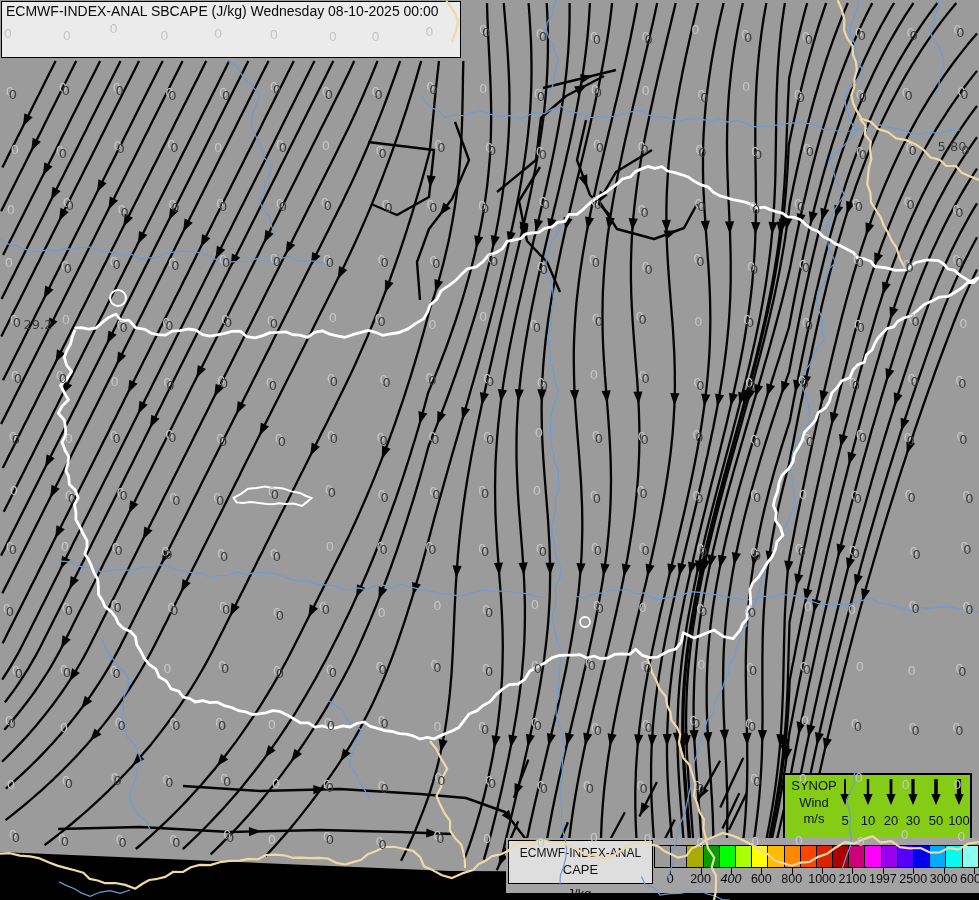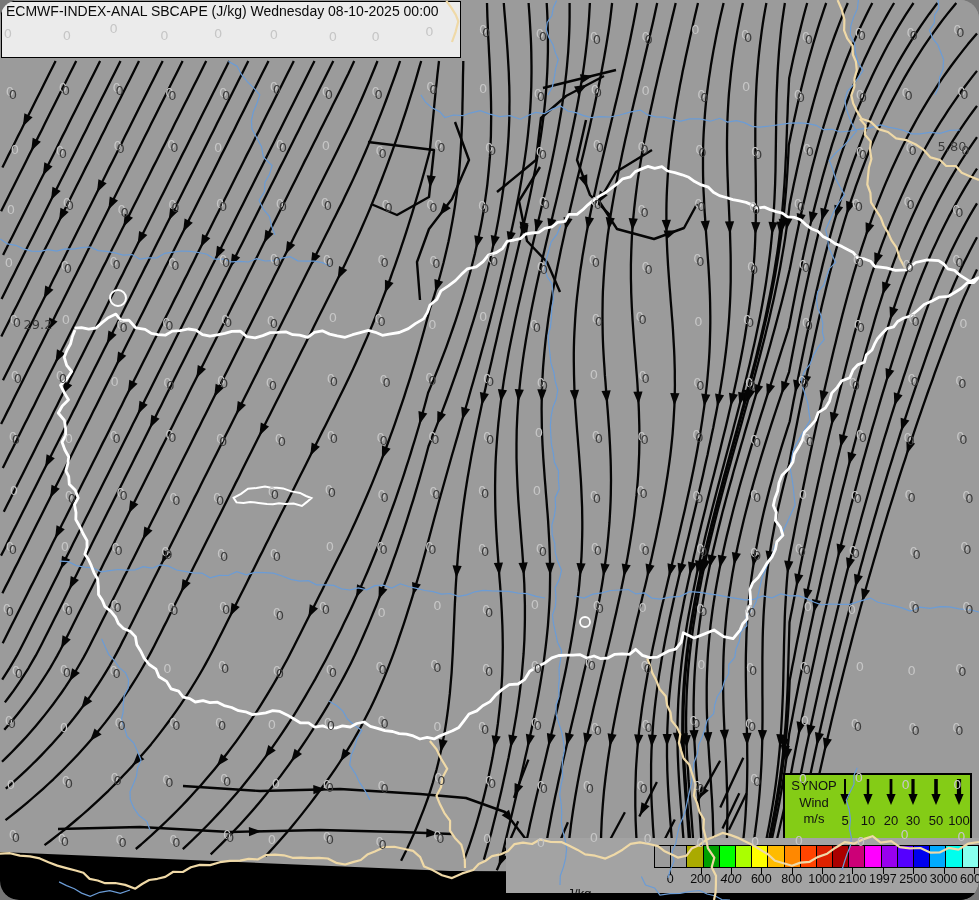--- a/index.html
+++ b/index.html
@@ -1,20 +1,19 @@
 <!DOCTYPE html>
 <html><head>
 <meta charset="utf-8">
 <style>
   html,body{margin:0;padding:0;background:#777;}
   .stage{
     position:relative;width:979px;height:900px;overflow:hidden;
     background:#9b9b9b;
     font-family:"Liberation Sans","DejaVu Sans",sans-serif;
-    border-radius:19px;
   }
   svg{position:absolute;left:0;top:0;pointer-events:none;}
   #flow-layer{z-index:1;}
   #geo-layer{z-index:3;}
   .panel{position:absolute;box-sizing:border-box;z-index:2;}
   
   .title-box{
     left:1px;top:1px;width:460px;height:57px;
     background:#ebebeb;border:1px solid #000;
     padding:1px 4px;
@@ -372,20 +371,24 @@
         </g>
         <g>
           <line x1="174" y1="4" x2="174" y2="24" stroke="#000" stroke-width="4.2"></line>
           <polygon points="174,30 169.4,19 178.6,19" fill="#000"></polygon>
           <text x="174" y="50" text-anchor="middle" font-size="13" fill="#111">100</text>
         </g>
       </svg>
   </div>
 
   <div class="panel cape-plate">
+    <div class="cape-label-box">
+      <div class="cl1">ECMWF-INDEX-ANAL</div>
+      <div class="cl2">CAPE</div>
+    </div>
     <div class="cape-units">J/kg</div>
     <div class="cape-bar" id="cape-bar">
         <div class="cape-cell" style="width: 15.1905px; background: rgb(155, 155, 155);"></div>
         <div class="cape-cell" style="width: 15.1905px; background: rgb(155, 155, 155);"></div>
         <div class="cape-cell" style="width: 15.1905px; background: rgb(170, 170, 0);"></div>
         <div class="cape-cell" style="width: 15.1905px; background: rgb(0, 160, 0);"></div>
         <div class="cape-cell" style="width: 15.1905px; background: rgb(0, 255, 0);"></div>
         <div class="cape-cell" style="width: 15.1905px; background: rgb(170, 255, 0);"></div>
         <div class="cape-cell" style="width: 15.1905px; background: rgb(255, 255, 0);"></div>
         <div class="cape-cell" style="width: 15.1905px; background: rgb(255, 187, 0);"></div>

